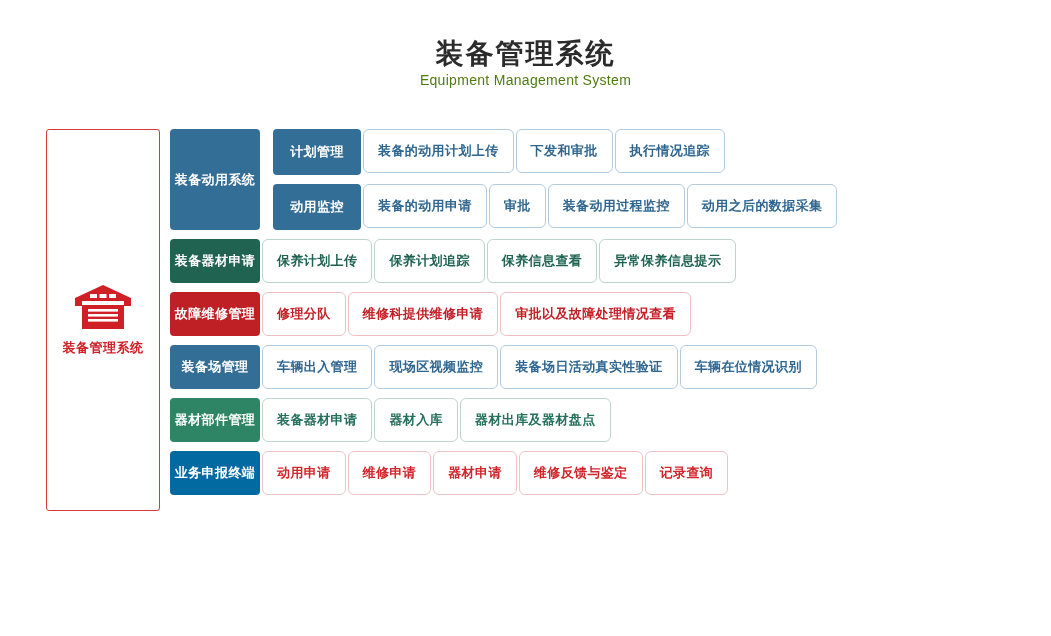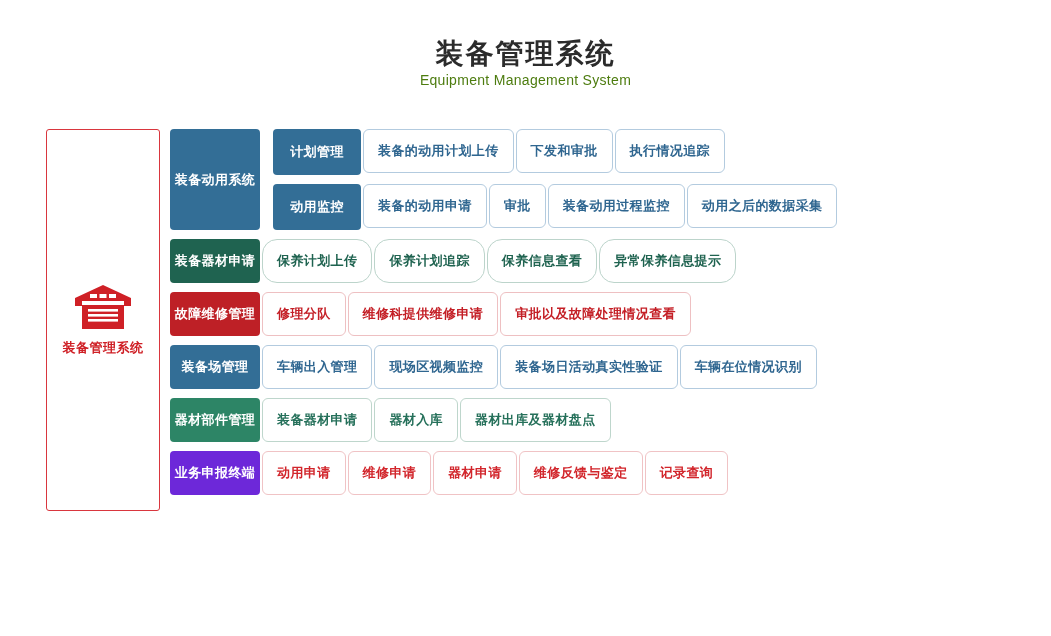--- a/index.html
+++ b/index.html
@@ -133,29 +133,29 @@
     white-space: nowrap;
     flex: none;
     letter-spacing: 0.4px;
   }
 
   
   .t-blue  .cat,  .t-blue  .subcat { background: #336e96; }
   .t-blue  .leaf { border-color: #b3cbdf; color: #2f6690; }
   
   .t-green .cat,  .t-green .subcat { background: #1f6350; }
-  .t-green .leaf { border-color: #bcd4cb; color: #1f6350; border-radius: 15px; }
+  .t-green .leaf { border-color: #bcd4cb; color: #1f6350; }
   
   .t-teal  .cat,  .t-teal  .subcat { background: #2d8566; }
   .t-teal  .leaf { border-color: #bed6cc; color: #25705a; }
   
   .t-red   .cat,  .t-red   .subcat { background: #be2026; }
   .t-red   .leaf { border-color: #eec0c2; color: #c41f26; }
   
-  .t-red2  .cat,  .t-red2  .subcat { background: #6d28d9; }
+  .t-red2  .cat,  .t-red2  .subcat { background: #0369a1; }
   .t-red2  .leaf { border-color: #f0c3c5; color: #d2262c; }
 </style>
 </head>
 <body>
 
 <div class="header">
   <div class="title-cn">装备管理系统</div>
   <div class="title-en">Equipment Management System</div>
 </div>
 

